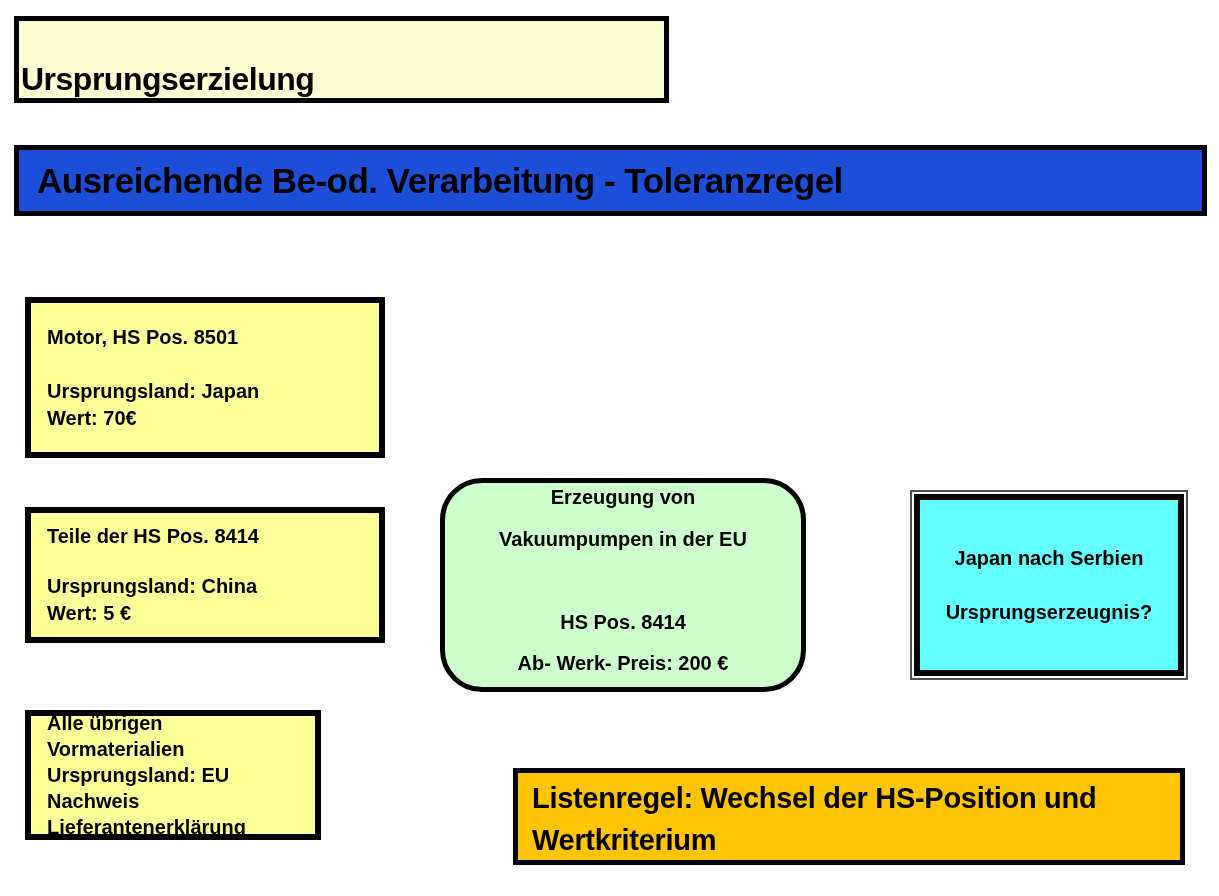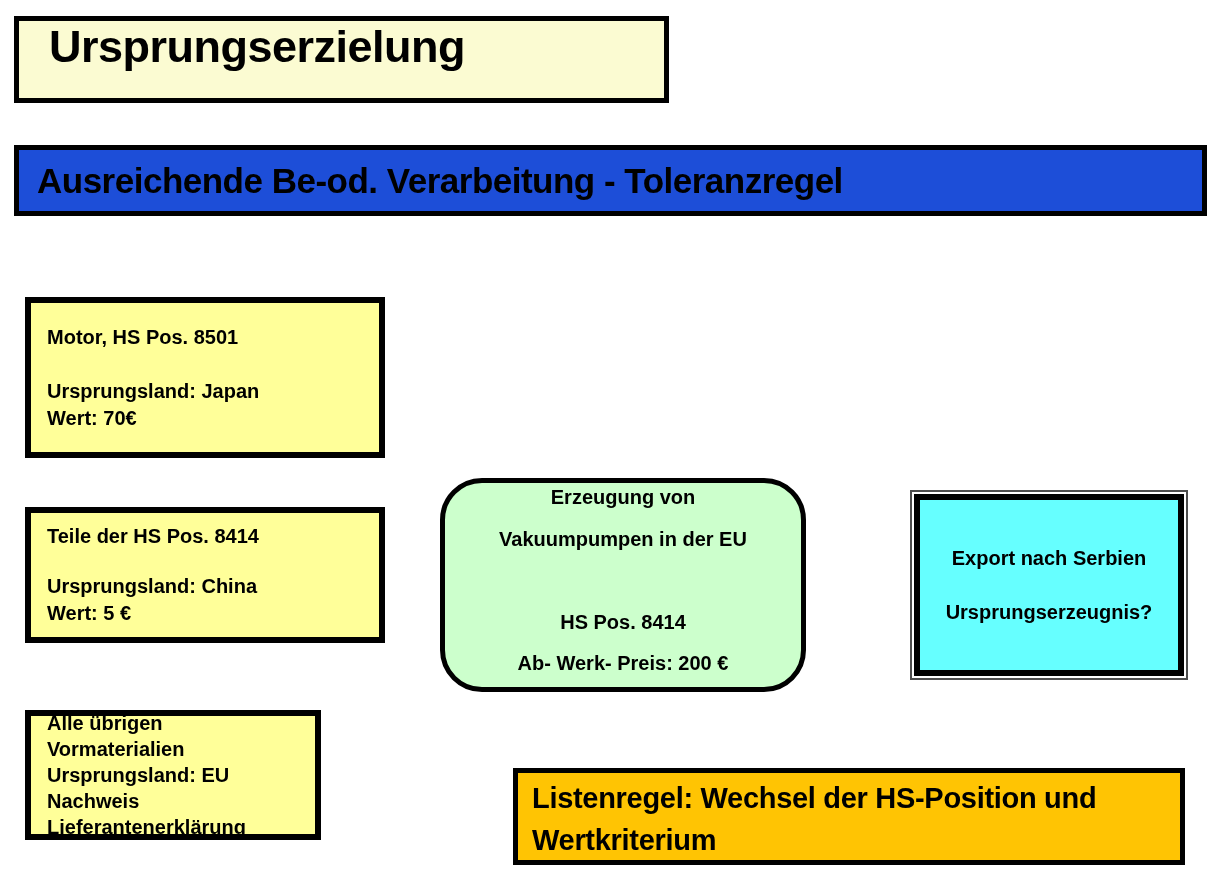--- a/index.html
+++ b/index.html
@@ -15,23 +15,23 @@
     height: 896px;
     background: #ffffff;
     overflow: hidden;
   }
   .abs { position: absolute; }
 
   .title-box {
     left: 14px; top: 16px; width: 655px; height: 87px;
     background: #FBFBD2;
     border: 5px solid #000;
-    display: flex; align-items: flex-start;
-    padding-left: 30px;
-    font-size: 45px;
+    display: flex; align-items: flex-end;
+    padding-left: 2px;
+    font-size: 32px;
     letter-spacing: -0.5px;
   }
   .banner {
     left: 14px; top: 145px; width: 1193px; height: 71px;
     background: #1d4ed8;
     border: 5px solid #000;
     display: flex; align-items: center;
     padding-left: 18px;
     font-size: 35px;
     letter-spacing: -0.5px;
@@ -130,21 +130,21 @@
   <div class="abs process">
     <div class="line">Erzeugung von</div>
     <div class="line">Vakuumpumpen in der EU</div>
     <div class="line"></div>
     <div class="line">HS Pos. 8414</div>
     <div class="line">Ab- Werk- Preis: 200 €</div>
   </div>
 
   <div class="abs export-frame">
     <div class="export-inner">
-      <div class="line">Export nach Serbien</div>
+      <div class="line">Japan nach Serbien</div>
       <div class="line"></div>
       <div class="line">Ursprungserzeugnis?</div>
     </div>
   </div>
 
   <div class="abs rule">
     <span>Listenregel: Wechsel der HS-Position und Wertkriterium</span>
   </div>
 
 </div>

